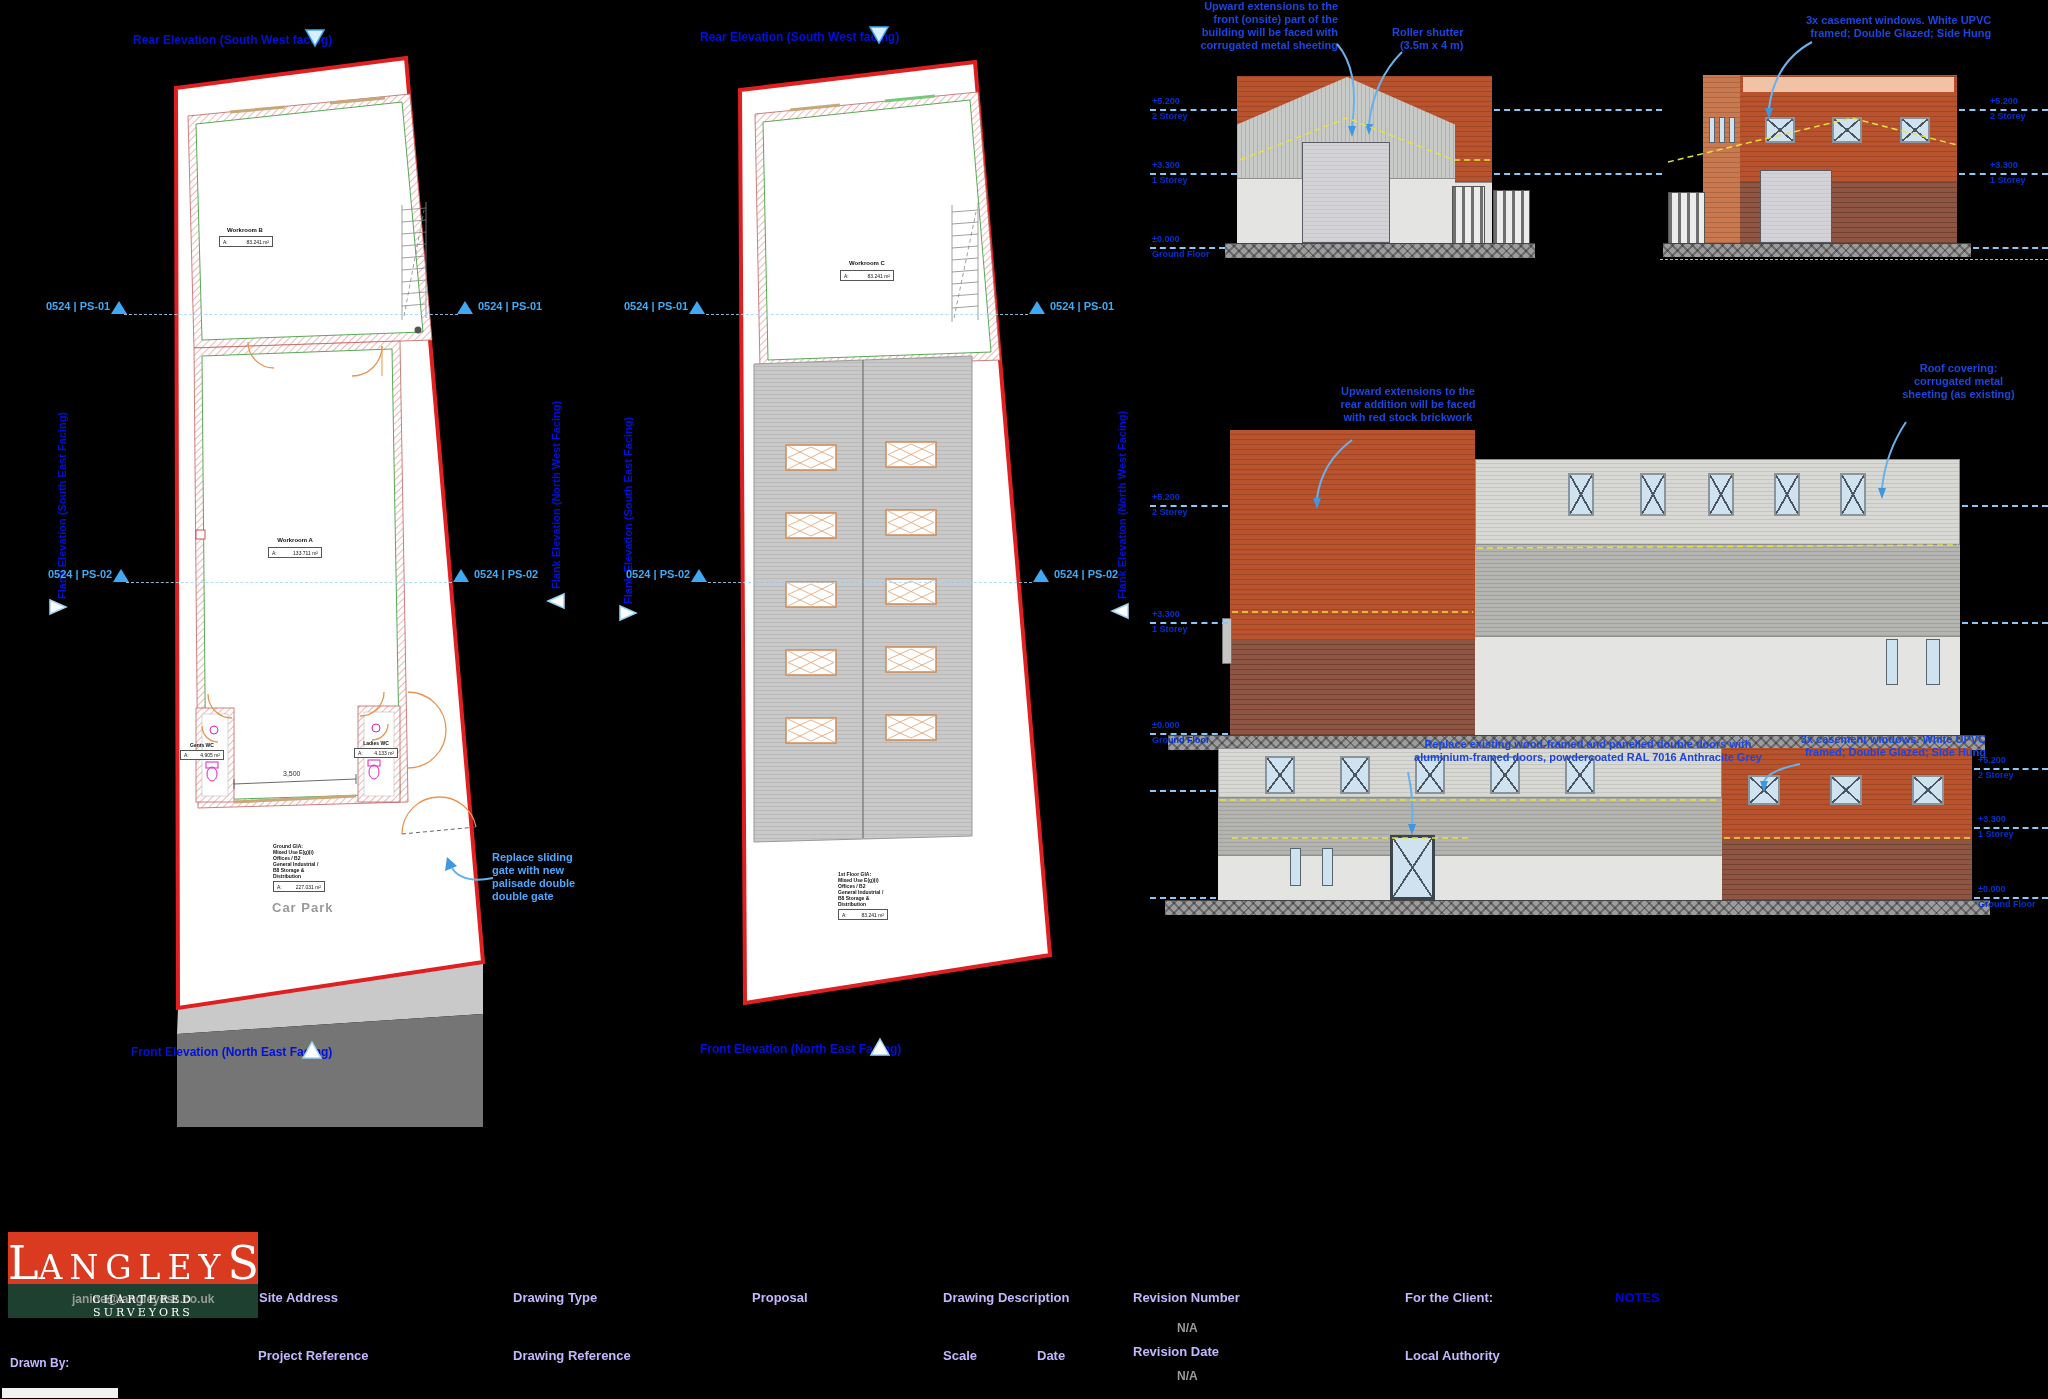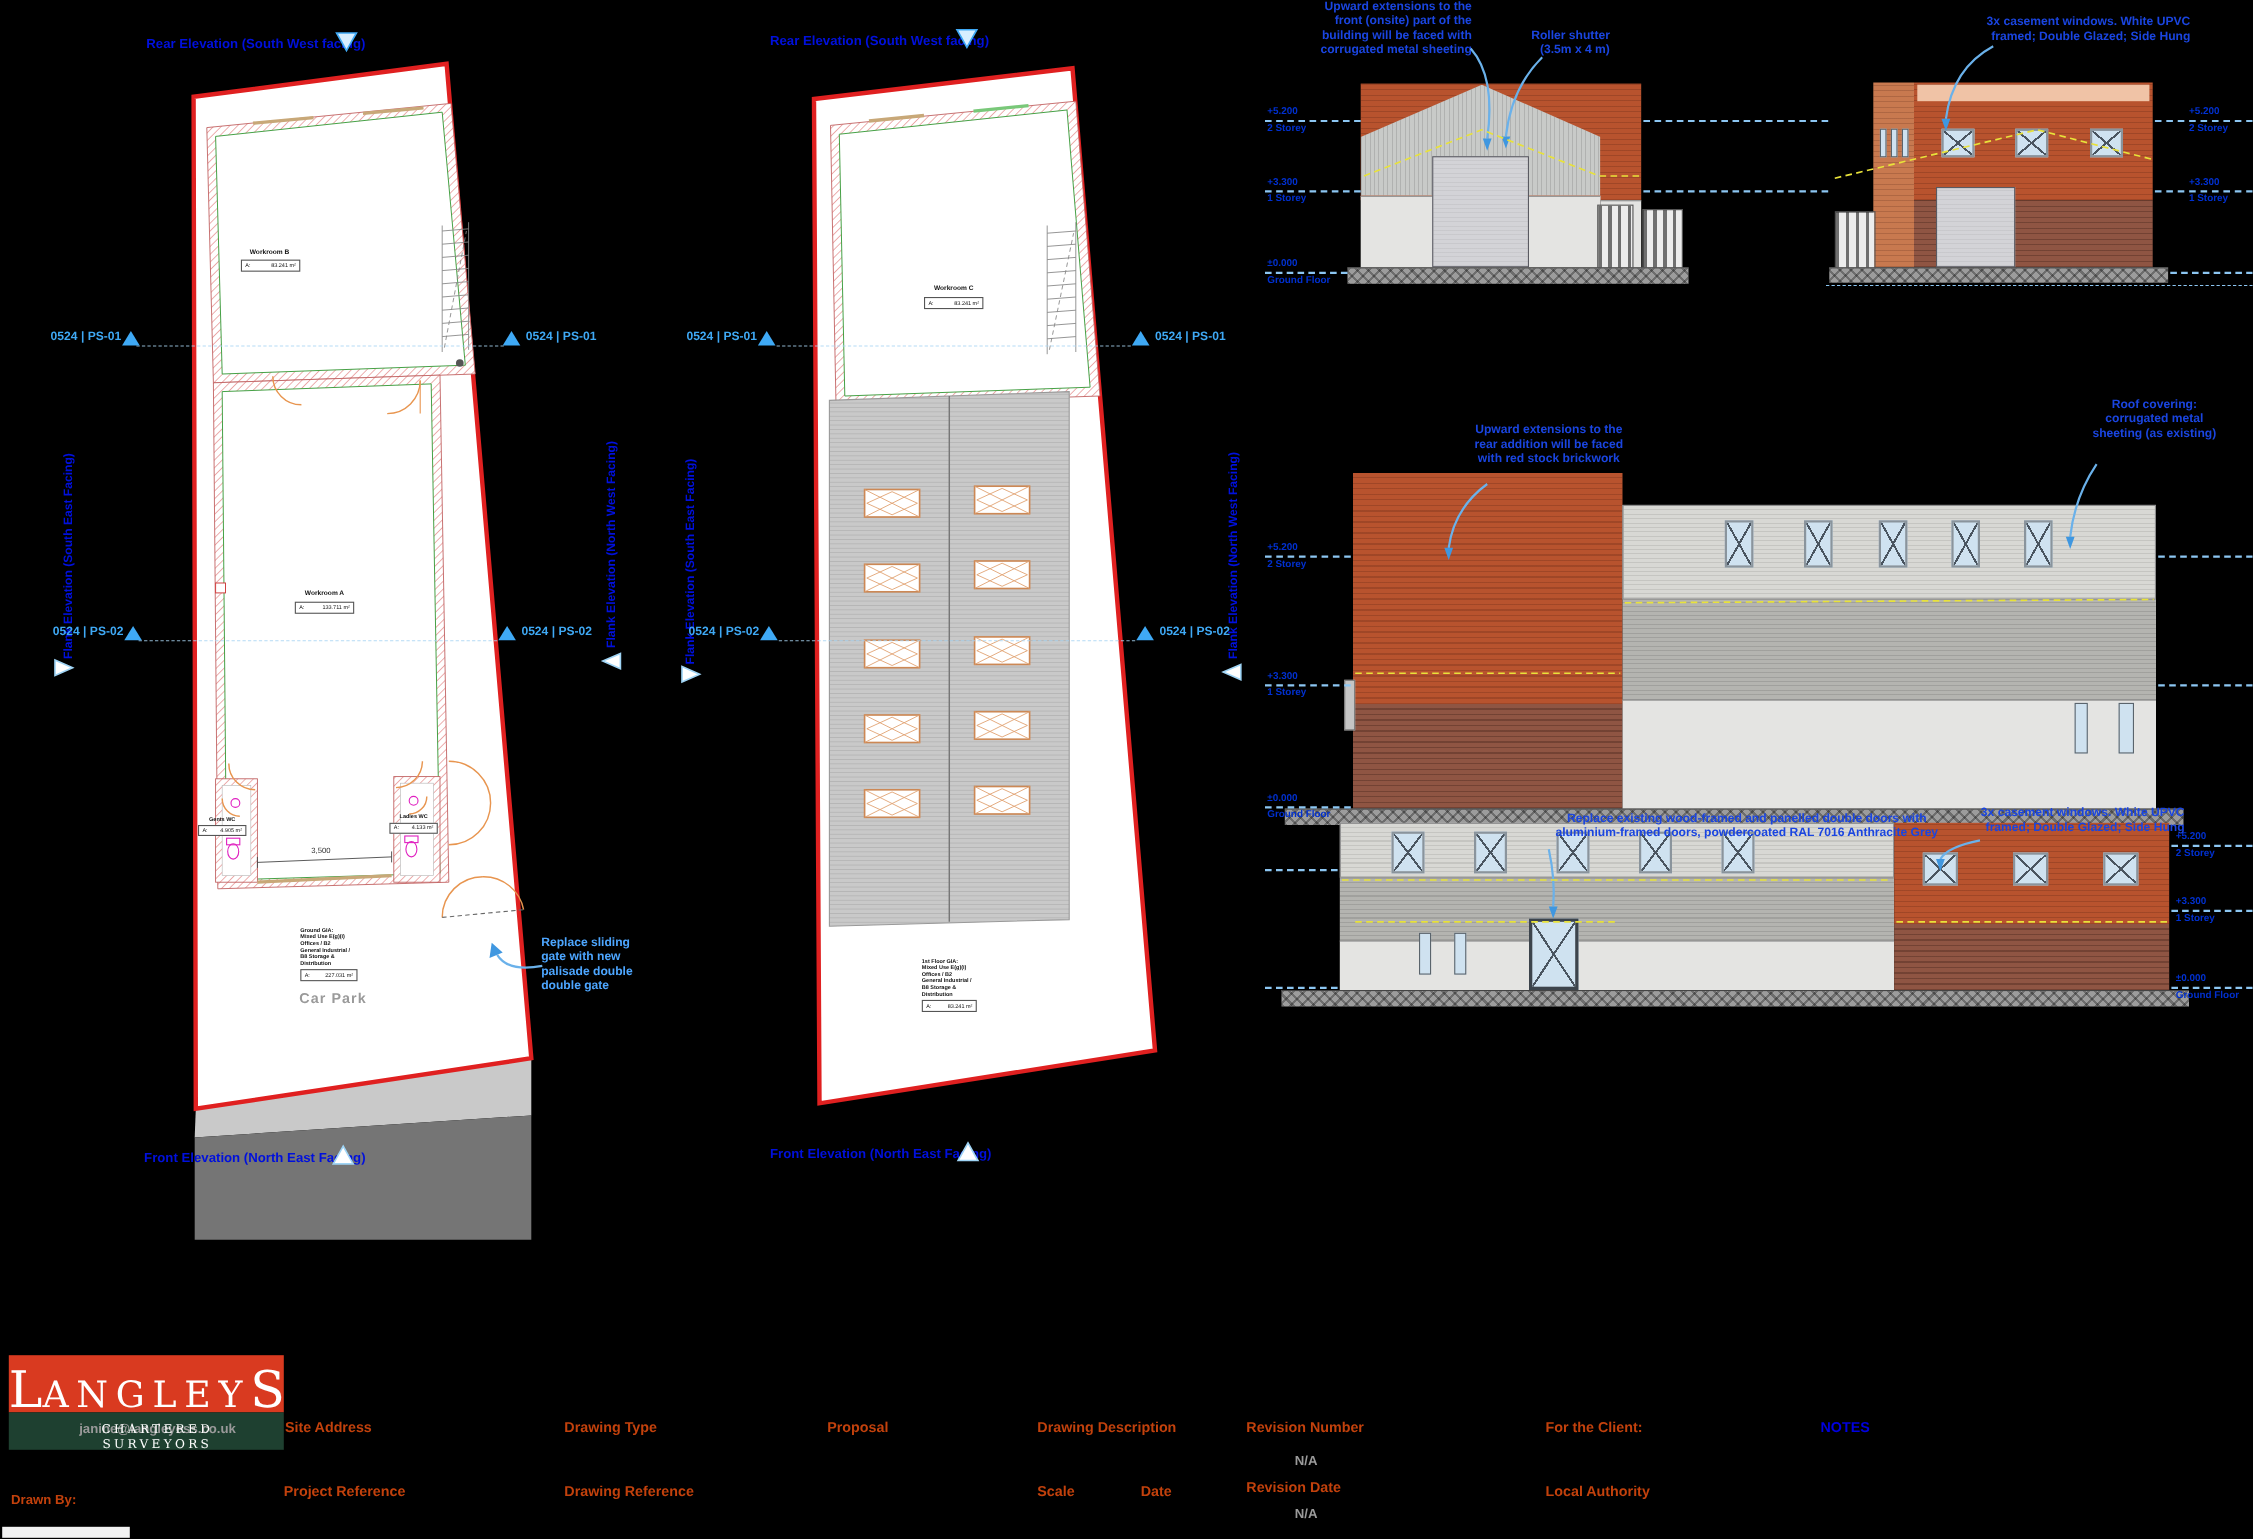--- a/index.html
+++ b/index.html
@@ -39,21 +39,21 @@
   .door{background:repeating-linear-gradient(0deg, rgba(0,0,0,.05) 0 1px, transparent 1px 4px),#d3d3d7;
         border:1.5px solid #5a5a62;box-sizing:border-box;}
   .xwin{background:
      linear-gradient(to top right, transparent calc(50% - .9px), #4a5560 calc(50% - .9px) calc(50% + .9px), transparent calc(50% + .9px)),
      linear-gradient(to bottom right, transparent calc(50% - .9px), #4a5560 calc(50% - .9px) calc(50% + .9px), transparent calc(50% + .9px)),
      #cfe2f0;
      border:2px solid #8a949c;box-sizing:border-box;}
   .slit{background:#cfe2f0;border:1px solid #5a646c;box-sizing:border-box;}
   .pinkband{background:#f0c3a6;}
   
-  .tblbl{color:#c2410c;font-weight:bold;font-size:13px;white-space:nowrap;}
+  .tblbl{color:#c4b5fd;font-weight:bold;font-size:13px;white-space:nowrap;}
   .tbval{color:#9a9a9a;font-weight:bold;font-size:12px;white-space:nowrap;}
   .noteslbl{color:#0000e0;font-weight:bold;font-size:13px;}
   .logoSerif{font-family:"DejaVu Serif","Liberation Serif",serif;color:#fff;}
 </style>
 </head>
 <body>
 
 <div id="sheet">
 
   <svg class="abs" style="left:130px;top:30px;" width="420" height="1105" viewBox="0 0 420 1105">
@@ -489,21 +489,21 @@
     <span style="font-size:46px;">L</span><span style="font-size:33px;letter-spacing:7px;">ANGLEY</span><span style="font-size:46px;">S</span>
   </div>
   <div class="abs logoSerif" style="left:48px;top:1293px;width:190px;text-align:center;font-size:11px;letter-spacing:3px;z-index:3;">CHARTERED SURVEYORS</div>
 
   <div class="abs tblbl" style="left:259px;top:1290px;">Site Address</div>
   <div class="abs tblbl" style="left:513px;top:1290px;">Drawing Type</div>
   <div class="abs tblbl" style="left:752px;top:1290px;">Proposal</div>
   <div class="abs tblbl" style="left:943px;top:1290px;">Drawing Description</div>
   <div class="abs tblbl" style="left:1133px;top:1290px;">Revision Number</div>
   <div class="abs tblbl" style="left:1405px;top:1290px;">For the Client:</div>
-  <div class="abs noteslbl" style="left:1615px;top:1290px;margin-left:40px;">NOTES</div>
+  <div class="abs noteslbl" style="left:1615px;top:1290px;">NOTES</div>
   <div class="abs tbval" style="left:1177px;top:1321px;">N/A</div>
 
   <div class="abs tblbl" style="left:258px;top:1348px;">Project Reference</div>
   <div class="abs tblbl" style="left:513px;top:1348px;">Drawing Reference</div>
   <div class="abs tblbl" style="left:943px;top:1348px;">Scale</div>
   <div class="abs tblbl" style="left:1037px;top:1348px;">Date</div>
   <div class="abs tblbl" style="left:1133px;top:1344px;">Revision Date</div>
   <div class="abs tblbl" style="left:1405px;top:1348px;">Local Authority</div>
   <div class="abs tbval" style="left:1177px;top:1369px;">N/A</div>
 

